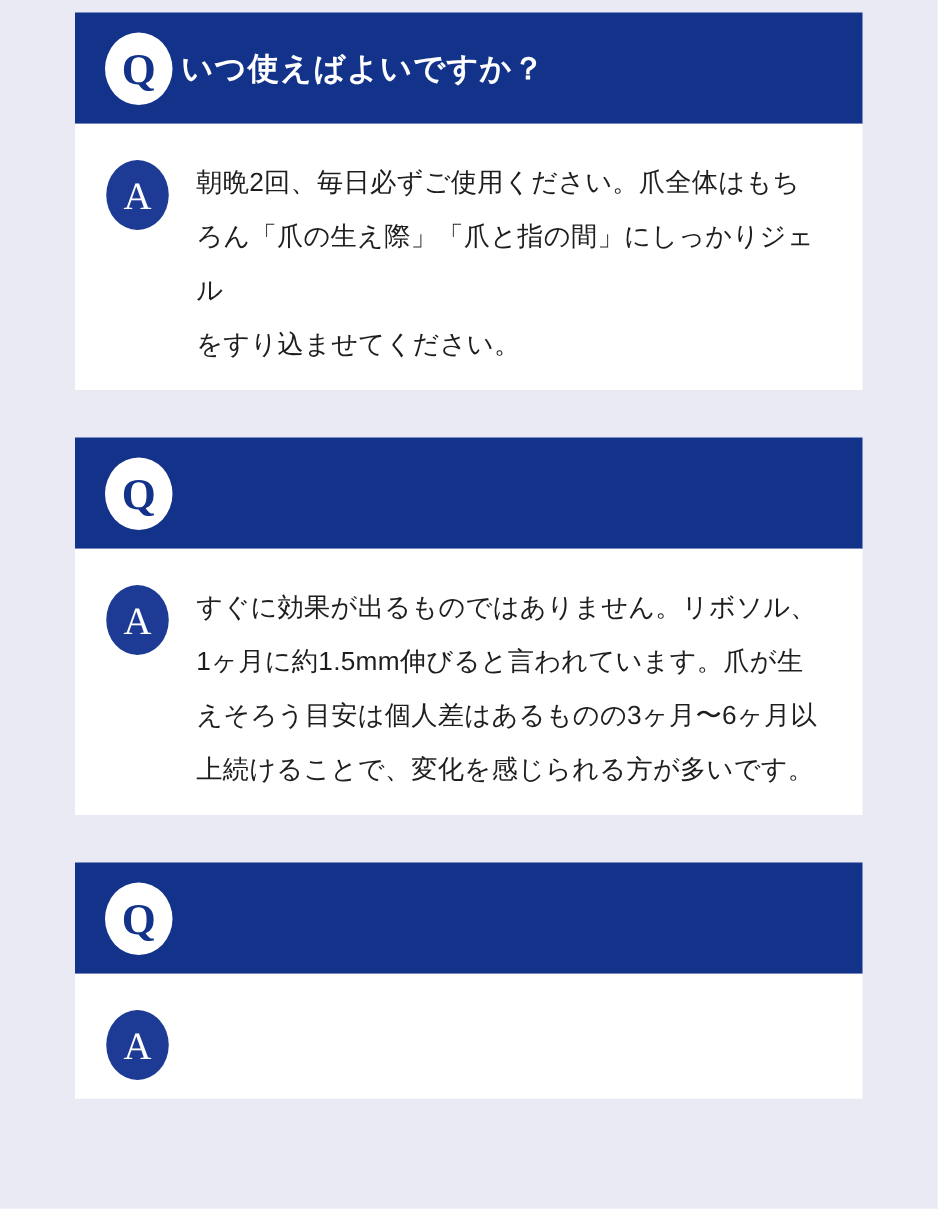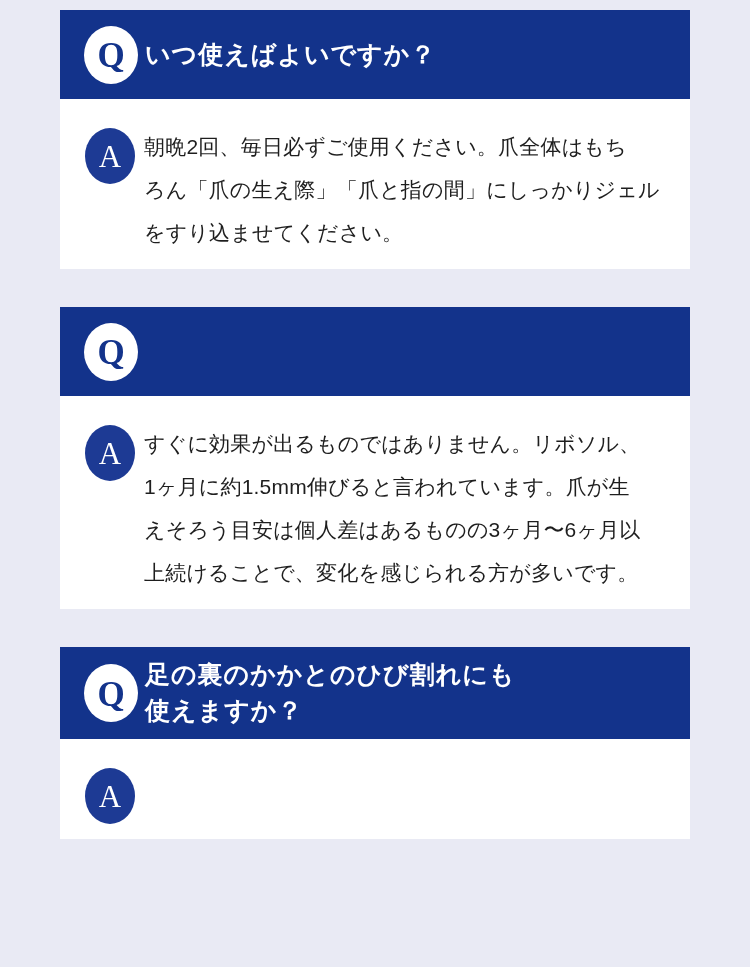--- a/index.html
+++ b/index.html
@@ -43,21 +43,21 @@
     color: #13338b;
     font-family: "Liberation Serif", "DejaVu Serif", serif;
     font-size: 35px;
     font-weight: 600;
     line-height: 1;
     padding-top: 2px;
   }
   .q-text {
     margin: 0 0 0 7px;
     color: #ffffff;
-    font-family: Liberation Serif, serif;
+    font-family: Liberation Sans, sans-serif;
     font-size: 25px;
     font-weight: 600;
     line-height: 36px;
     letter-spacing: 1px;
     white-space: pre-line;
   }
   
   .a-body {
     background: #ffffff;
     display: flex;
@@ -76,21 +76,21 @@
     margin-top: 3px;
   }
   .a-badge .badge-glyph {
     color: #ffffff;
     font-family: "Liberation Serif", "DejaVu Serif", serif;
     font-size: 31px;
     font-weight: 500;
     line-height: 1;
   }
   .a-text {
-    margin: 0 0 0 9px;
+    margin: 0 0 0 22px;
     color: #1e1e1e;
     font-size: 21px;
     font-weight: 500;
     line-height: 43px;
     letter-spacing: 0.2px;
     white-space: pre-line;
   }
 </style>
 </head>
 <body>
@@ -130,22 +130,20 @@
 えそろう目安は個人差はあるものの3ヶ月〜6ヶ月以
 上続けることで、変化を感じられる方が多いです。</p>
       </div>
     </section>
 
     <section class="qa-block">
       <div class="q-header">
         <span class="q-badge">
           <span class="badge-glyph">Q</span>
         </span>
-        <h2 class="q-text">足の裏のかかとのひび割れにも
-使えますか？</h2>
       </div>
       <div class="a-body">
         <span class="a-badge">
           <span class="badge-glyph">A</span>
         </span>
       </div>
     </section>
 
   </div>
 </div>

